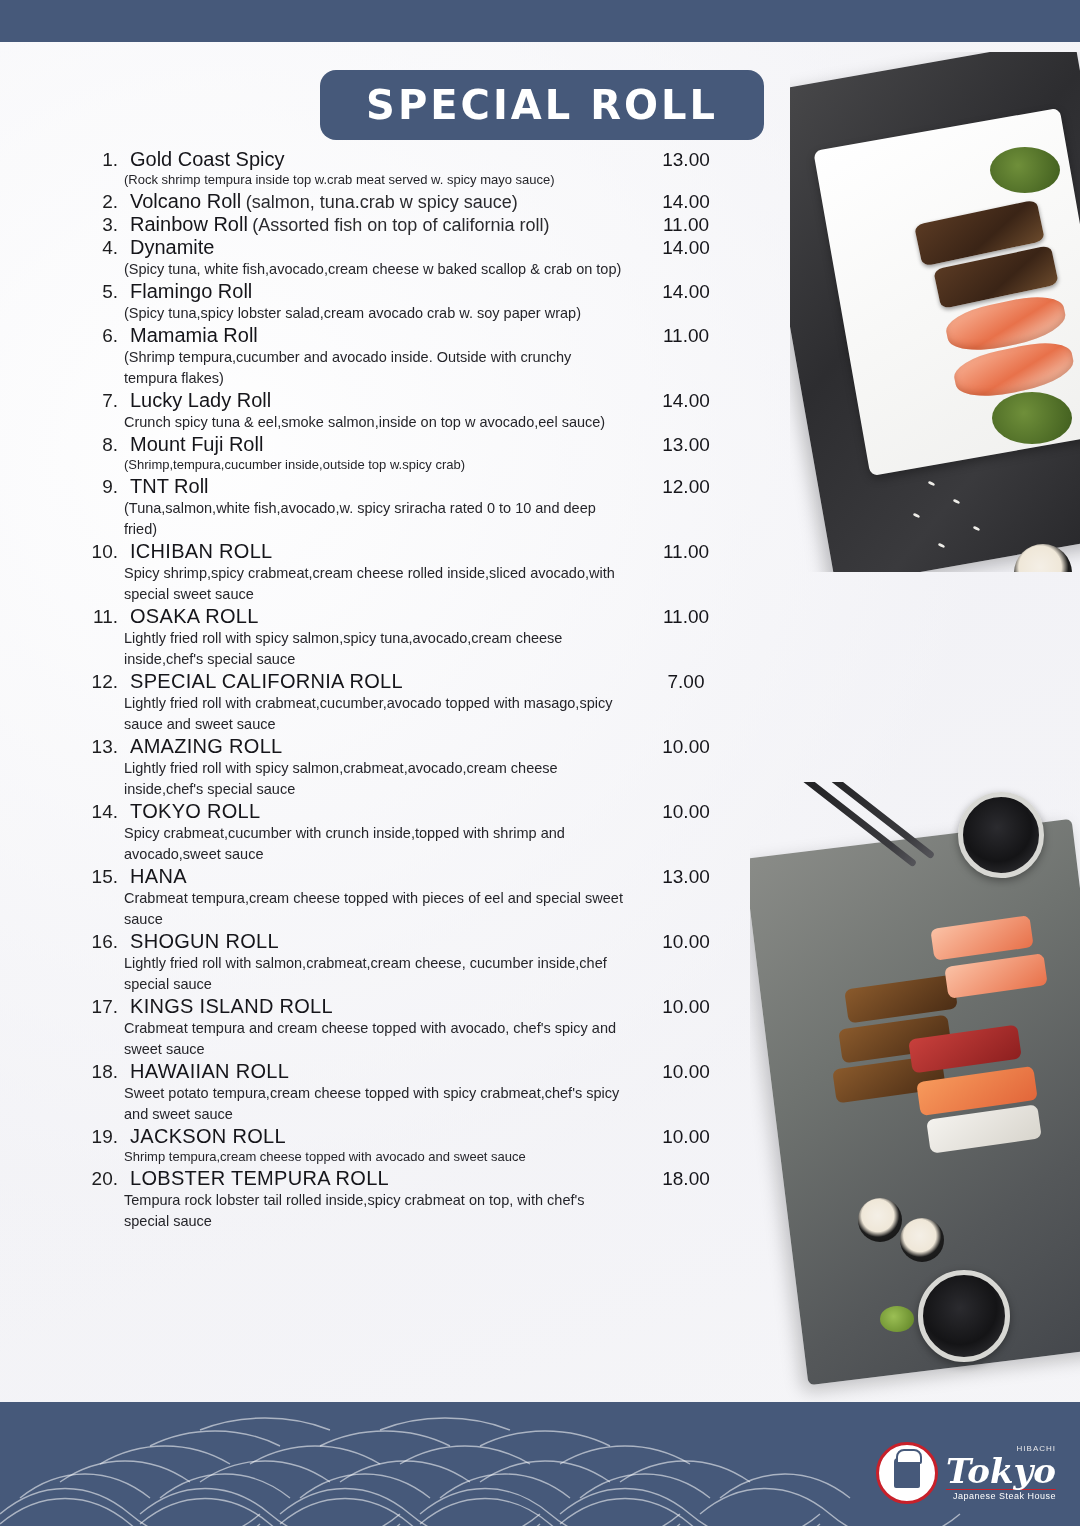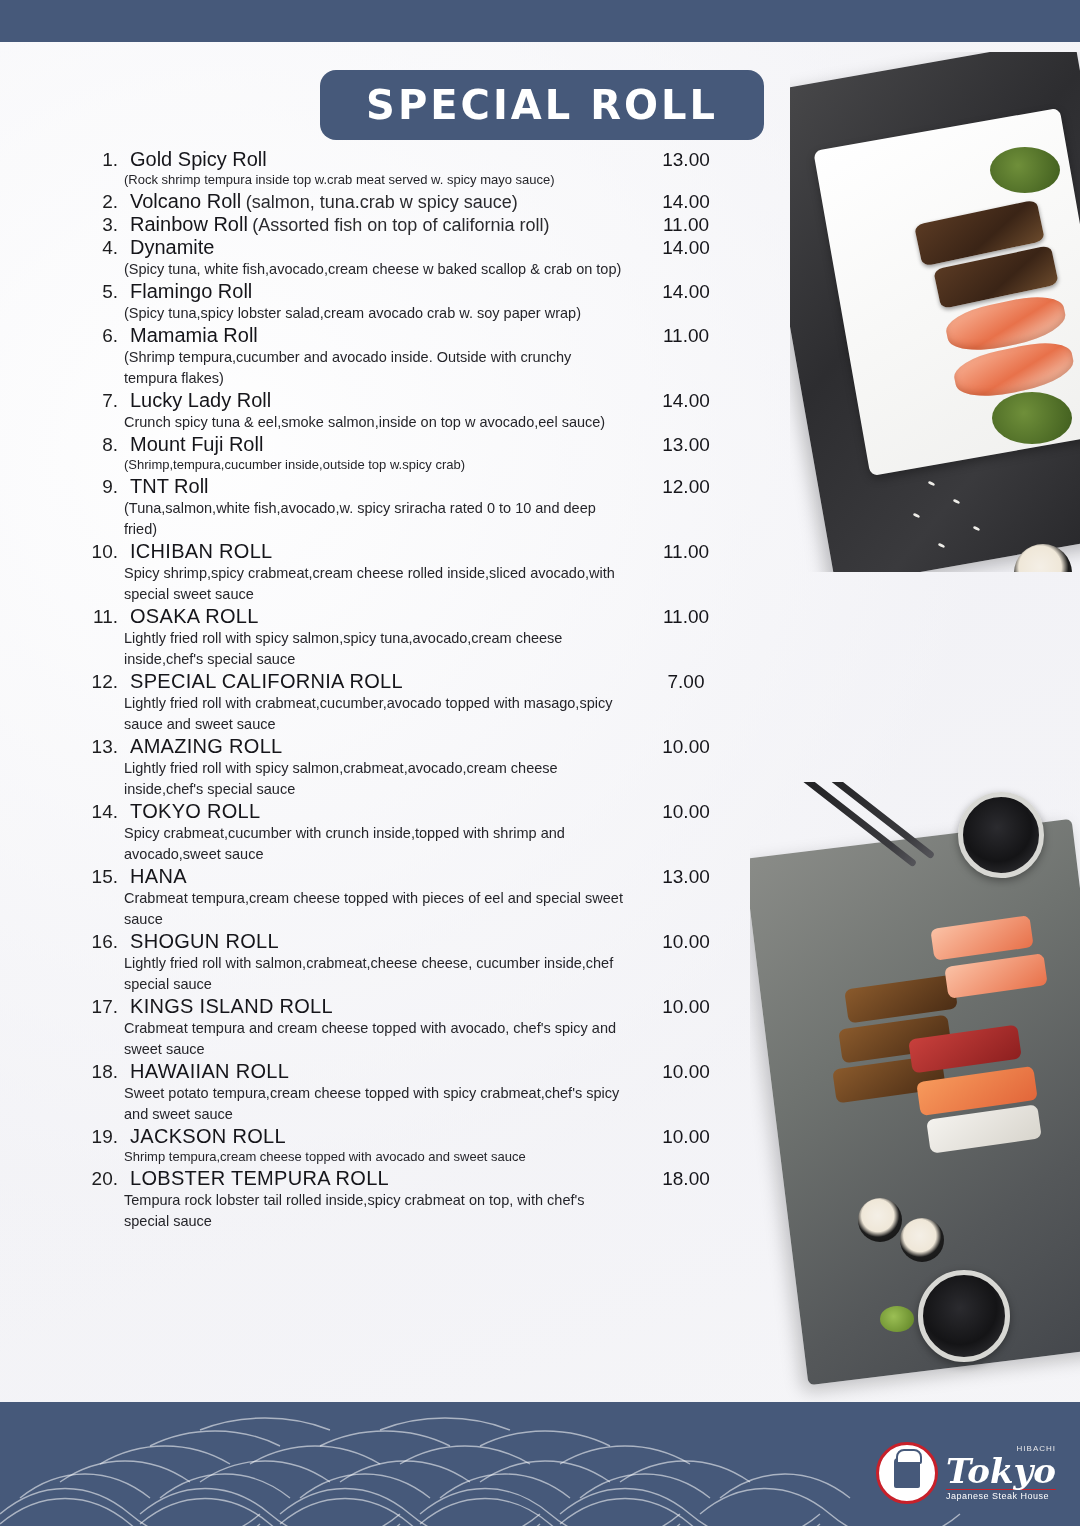--- a/index.html
+++ b/index.html
@@ -173,21 +173,21 @@
     font-size: 8px; letter-spacing: 1px; color: #e8e8ea; display: block;
     text-align: right; margin-bottom: 2px;
   }
   .logo-text .tokyo {
     font-size: 34px; font-family: "DejaVu Serif", serif; font-style: italic;
     font-weight: bold; color: #fff; display: block; line-height: 0.95;
   }
   .logo-text .jsh {
     font-size: 9px; letter-spacing: 0.5px; color: #fff;
     border-top: 1px solid #c8202a; padding-top: 2px; display: block;
-    text-align: left; margin-top: 2px;
+    text-align: right; margin-top: 2px;
   }
 </style>
 </head>
 <body>
 
 <div id="page">
 
   <div class="band-top"></div>
   <div class="paper"></div>
 
@@ -229,21 +229,21 @@
     <div class="maki" style="left:108px; bottom:160px; width:44px; height:44px;"></div>
     <div class="maki" style="left:150px; bottom:140px; width:44px; height:44px;"></div>
     <div class="greens" style="left:130px; bottom:70px; width:34px; height:26px; background:radial-gradient(circle at 40% 40%,#9bbf54,#5d8024);"></div>
   </div>
 
   <div class="menu">
     <div class="item">
       <div class="row">
         <div class="num">1.</div>
         <div class="namewrap">
-          <span class="name">Gold Spicy Roll</span>
+          <span class="name">Gold Coast Spicy</span>
         </div>
         <div class="price">13.00</div>
       </div>
       <div class="desc sm">(Rock shrimp tempura inside top w.crab meat served w. spicy mayo sauce)</div>
     </div>
 
     <div class="item">
       <div class="row">
         <div class="num">2.</div>
         <div class="namewrap">
@@ -398,21 +398,21 @@
     </div>
 
     <div class="item">
       <div class="row">
         <div class="num">16.</div>
         <div class="namewrap">
           <span class="name caps">SHOGUN ROLL</span>
         </div>
         <div class="price">10.00</div>
       </div>
-      <div class="desc">Lightly fried roll with salmon,crabmeat,cheese cheese, cucumber inside,chef special sauce</div>
+      <div class="desc">Lightly fried roll with salmon,crabmeat,cream cheese, cucumber inside,chef special sauce</div>
     </div>
 
     <div class="item">
       <div class="row">
         <div class="num">17.</div>
         <div class="namewrap">
           <span class="name caps">KINGS ISLAND ROLL</span>
         </div>
         <div class="price">10.00</div>
       </div>

